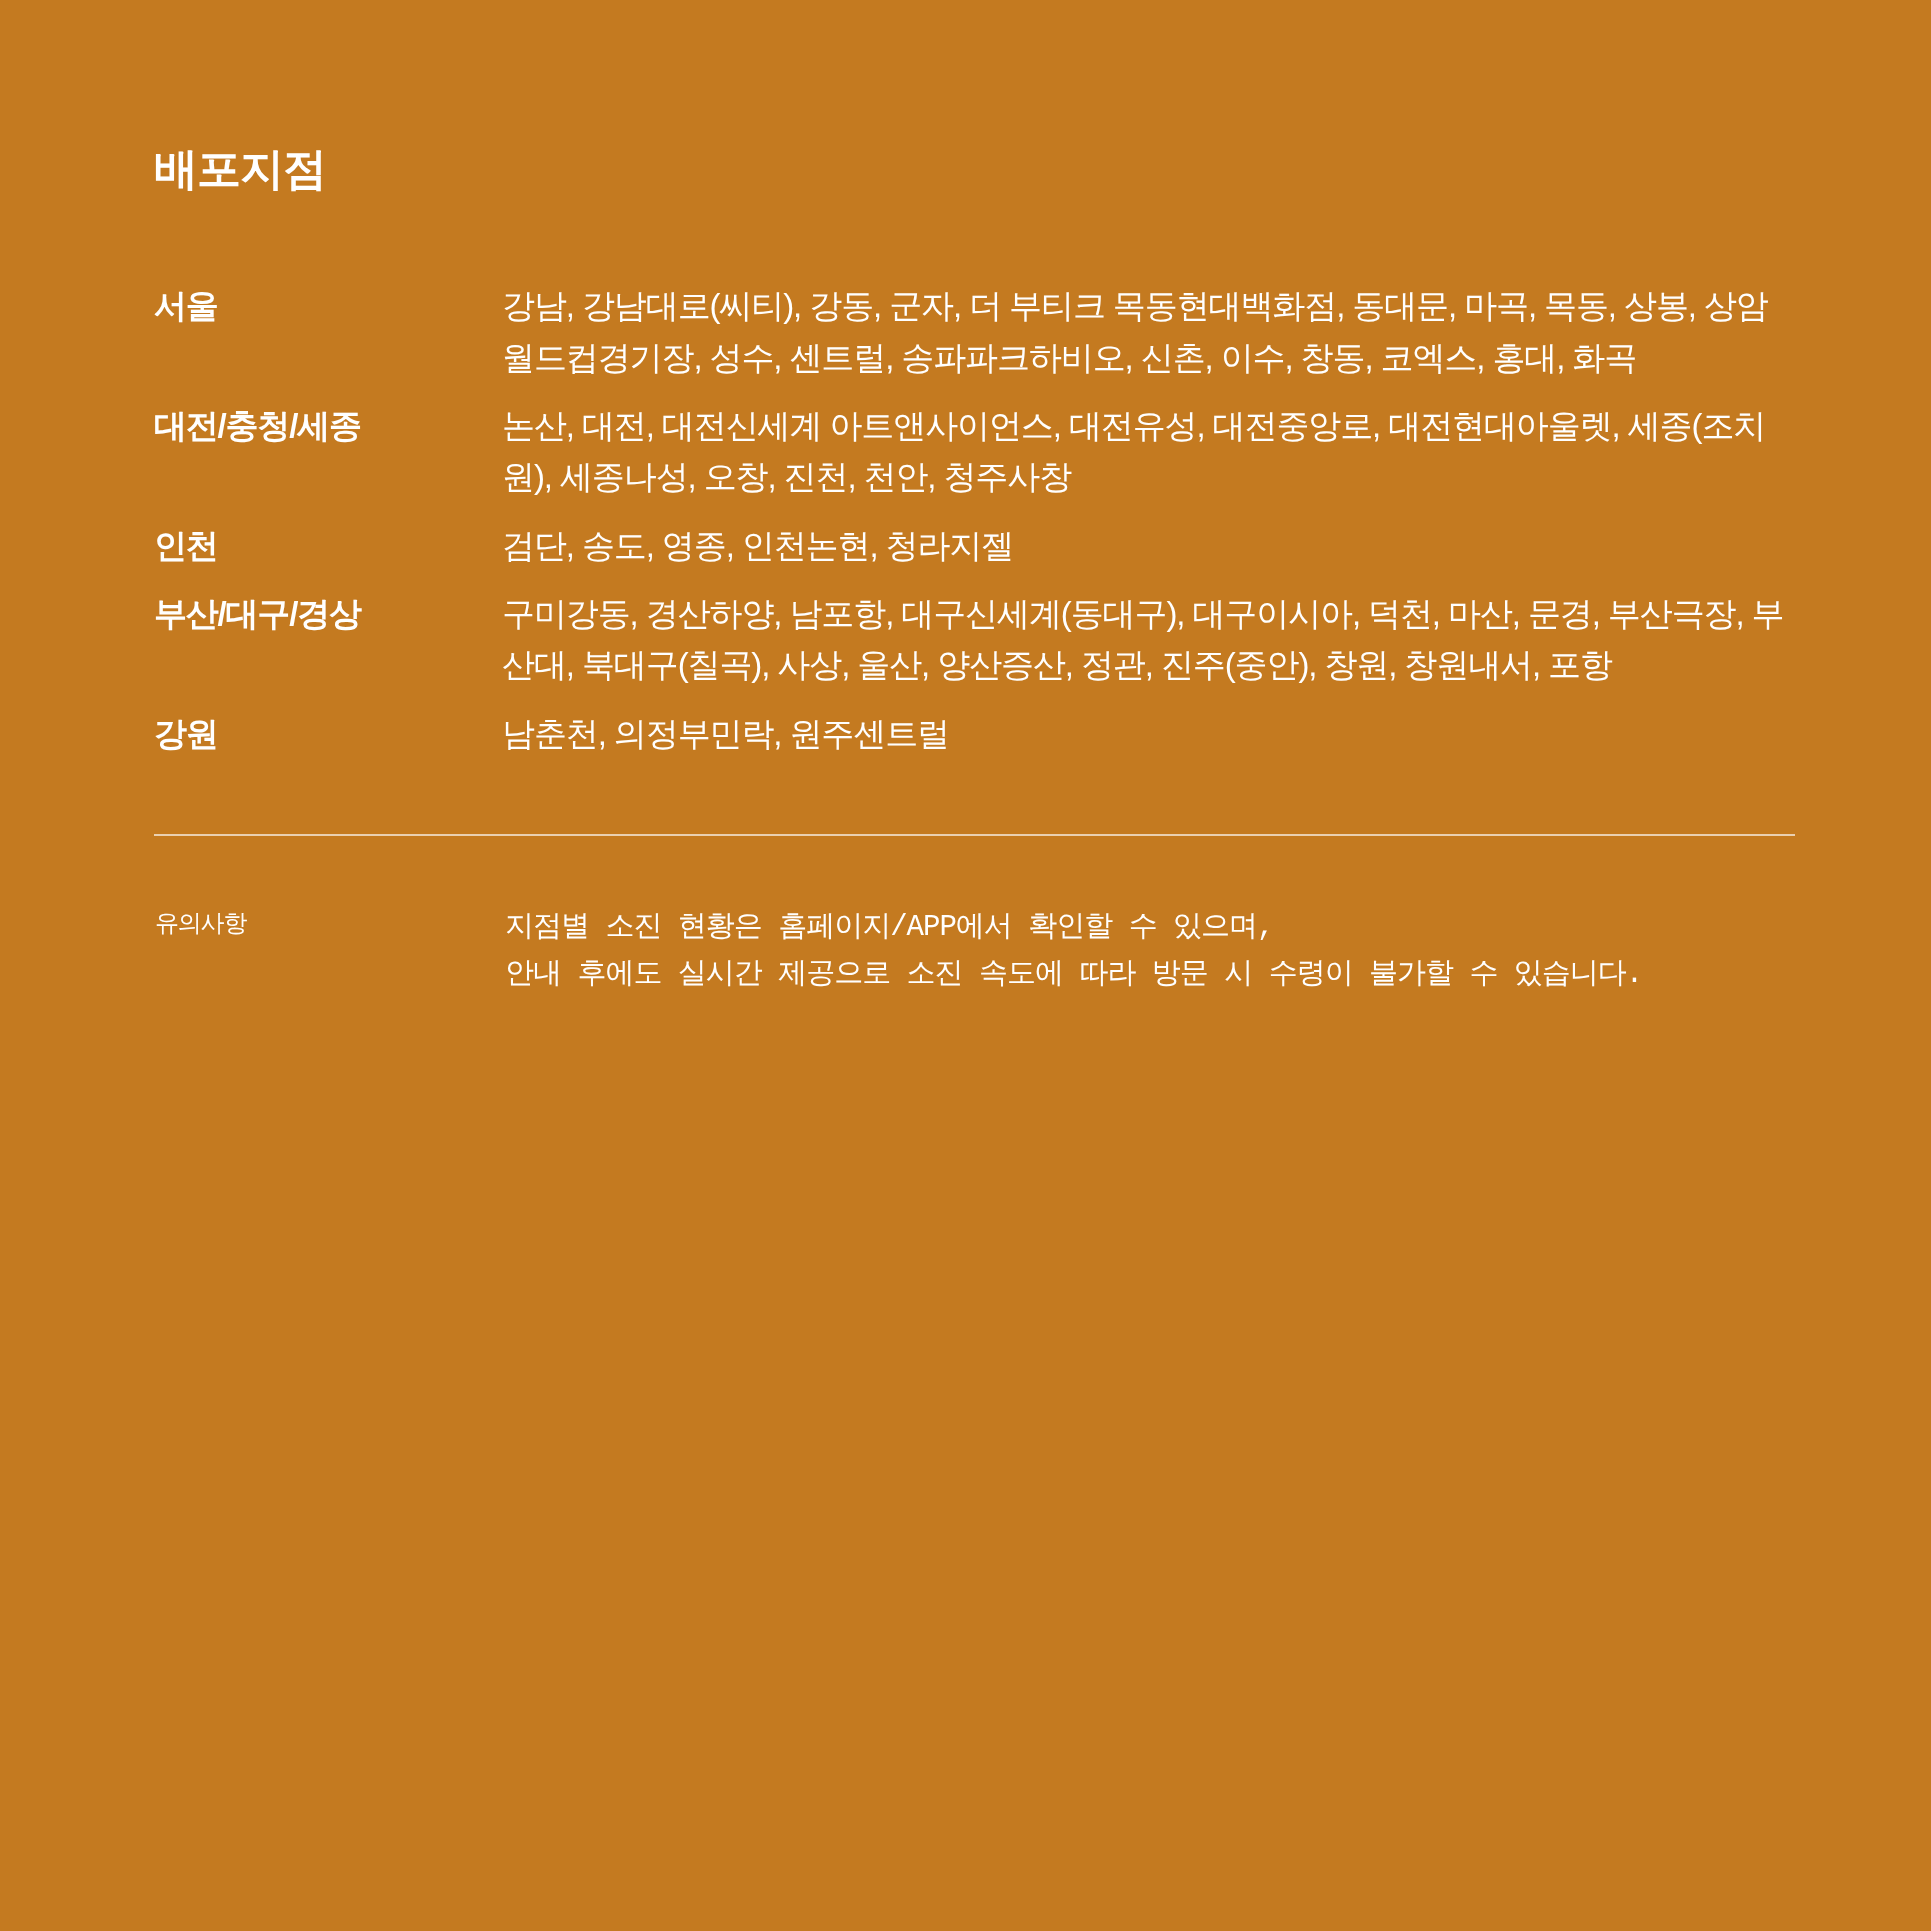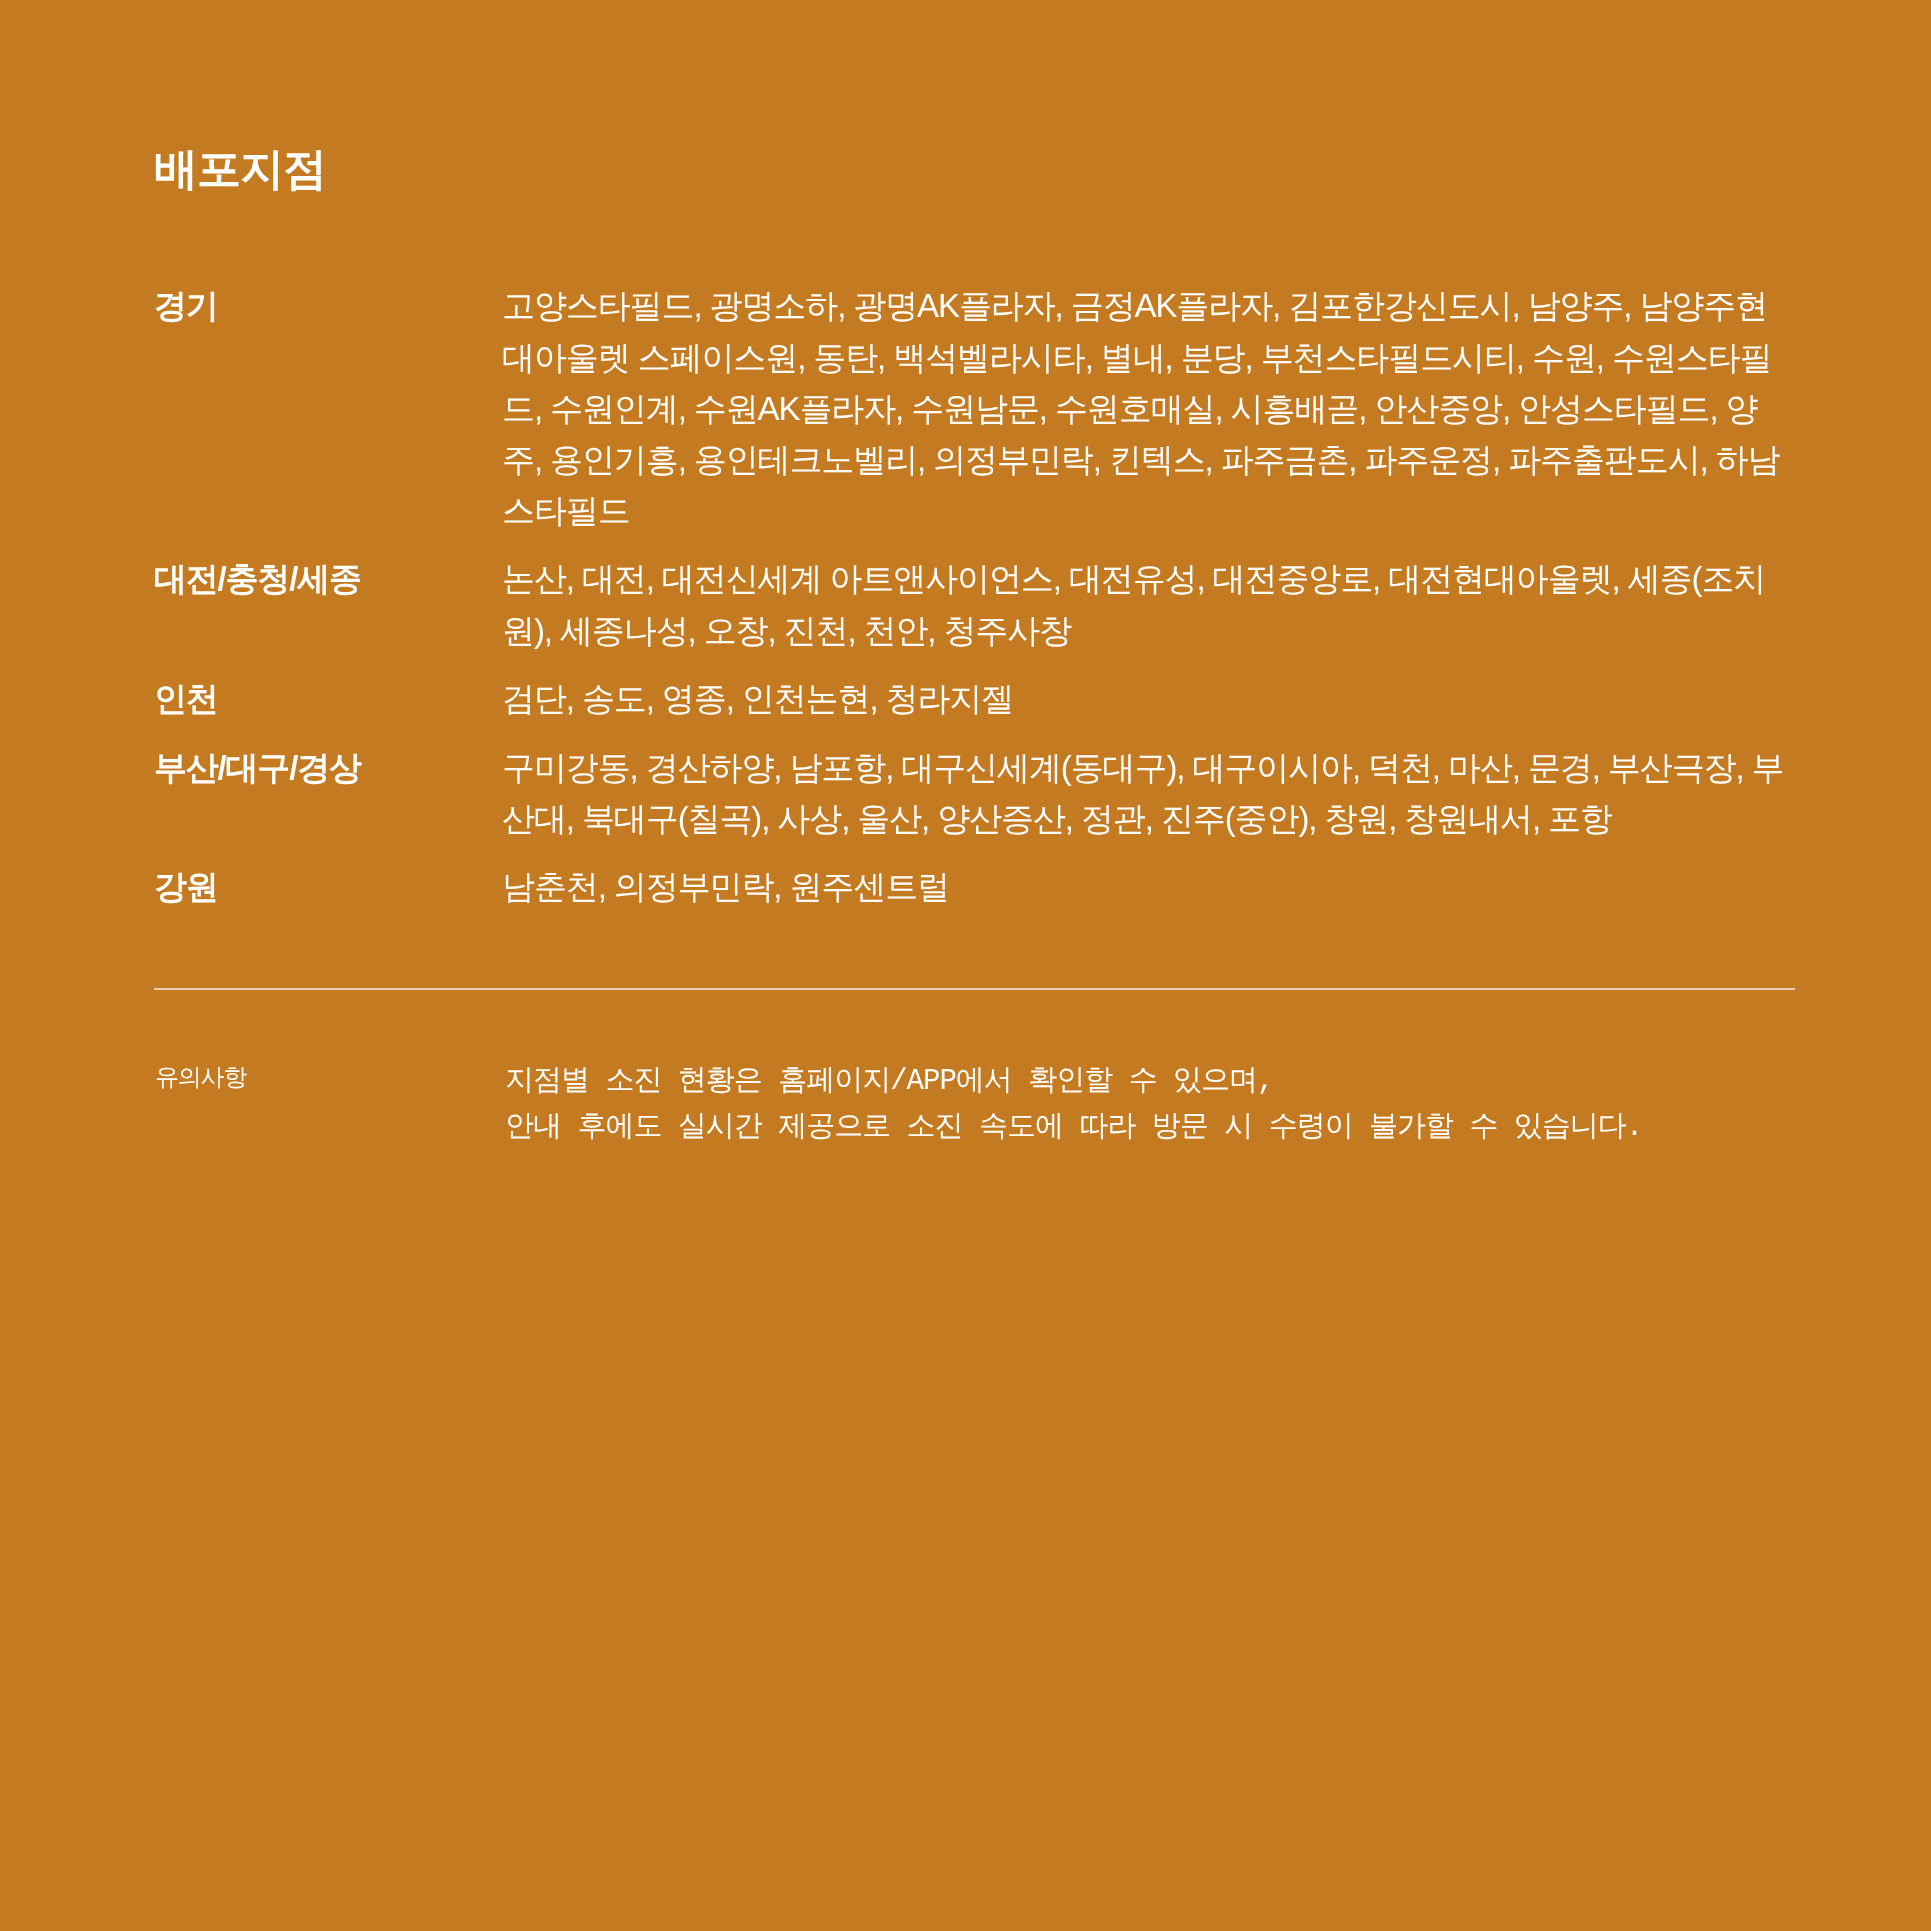--- a/index.html
+++ b/index.html
@@ -88,22 +88,22 @@
 </head>
 <body style="background: rgb(196, 122, 32); color: rgb(255, 255, 255);">
 
 <div class="page">
 
   <h1 class="section-title">배포지점</h1>
 
   <table class="branch-table">
     <tbody>
       <tr>
-        <td class="region-label">경기</td>
-        <td class="region-values">고양스타필드, 광명소하, 광명AK플라자, 금정AK플라자, 김포한강신도시, 남양주, 남양주현대아울렛 스페이스원, 동탄, 백석벨라시타, 별내, 분당, 부천스타필드시티, 수원, 수원스타필드, 수원인계, 수원AK플라자, 수원남문, 수원호매실, 시흥배곧, 안산중앙, 안성스타필드, 양주, 용인기흥, 용인테크노벨리, 의정부민락, 킨텍스, 파주금촌, 파주운정, 파주출판도시, 하남스타필드</td>
+        <td class="region-label">서울</td>
+        <td class="region-values">강남, 강남대로(씨티), 강동, 군자, 더 부티크 목동현대백화점, 동대문, 마곡, 목동, 상봉, 상암월드컵경기장, 성수, 센트럴, 송파파크하비오, 신촌, 이수, 창동, 코엑스, 홍대, 화곡</td>
       </tr>
       <tr>
         <td class="region-label">대전/충청/세종</td>
         <td class="region-values">논산, 대전, 대전신세계 아트앤사이언스, 대전유성, 대전중앙로, 대전현대아울렛, 세종(조치원), 세종나성, 오창, 진천, 천안, 청주사창</td>
       </tr>
       <tr>
         <td class="region-label">인천</td>
         <td class="region-values">검단, 송도, 영종, 인천논현, 청라지젤</td>
       </tr>
       <tr>

